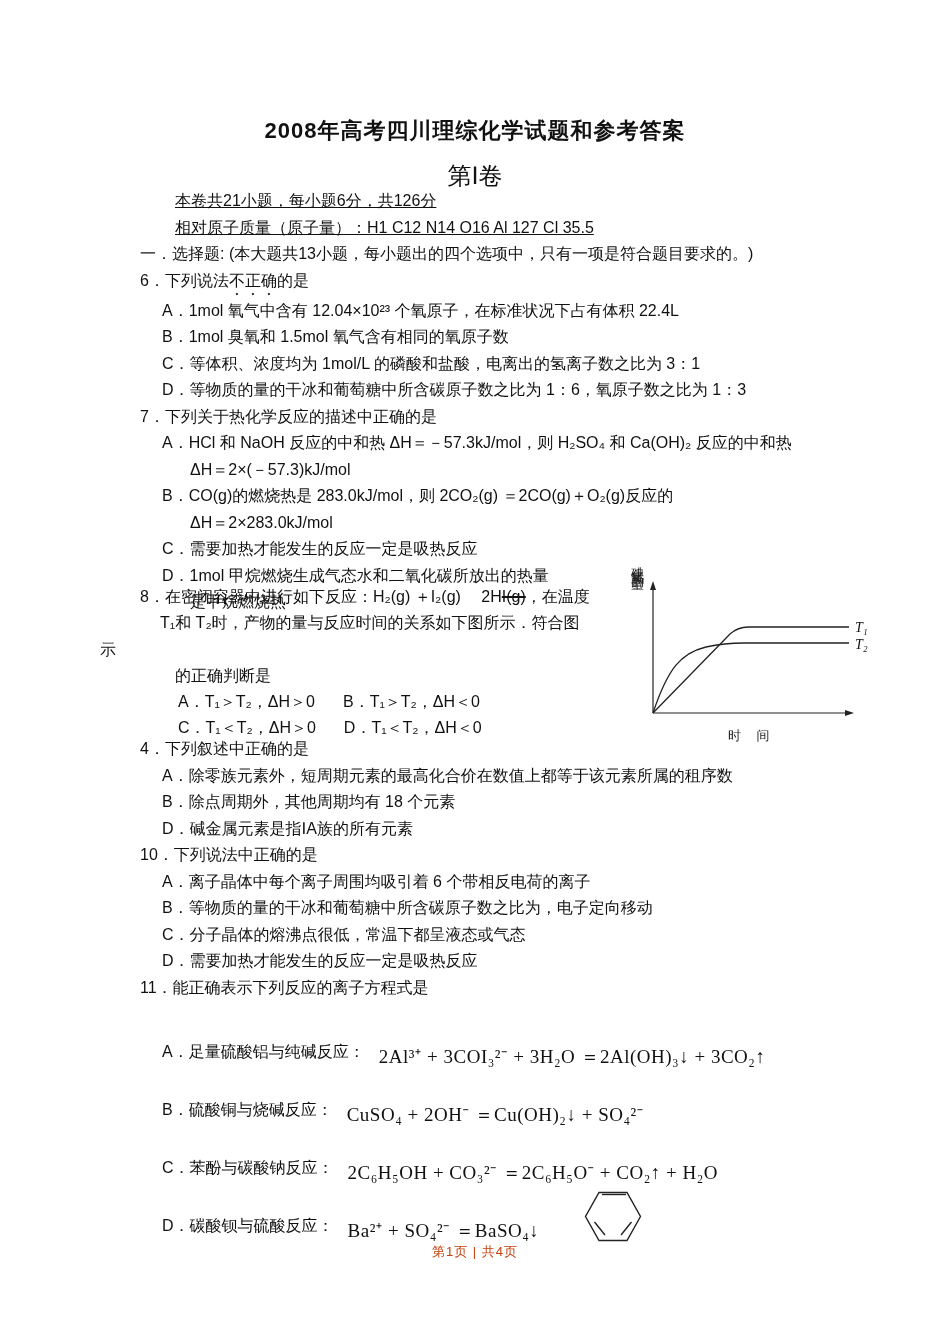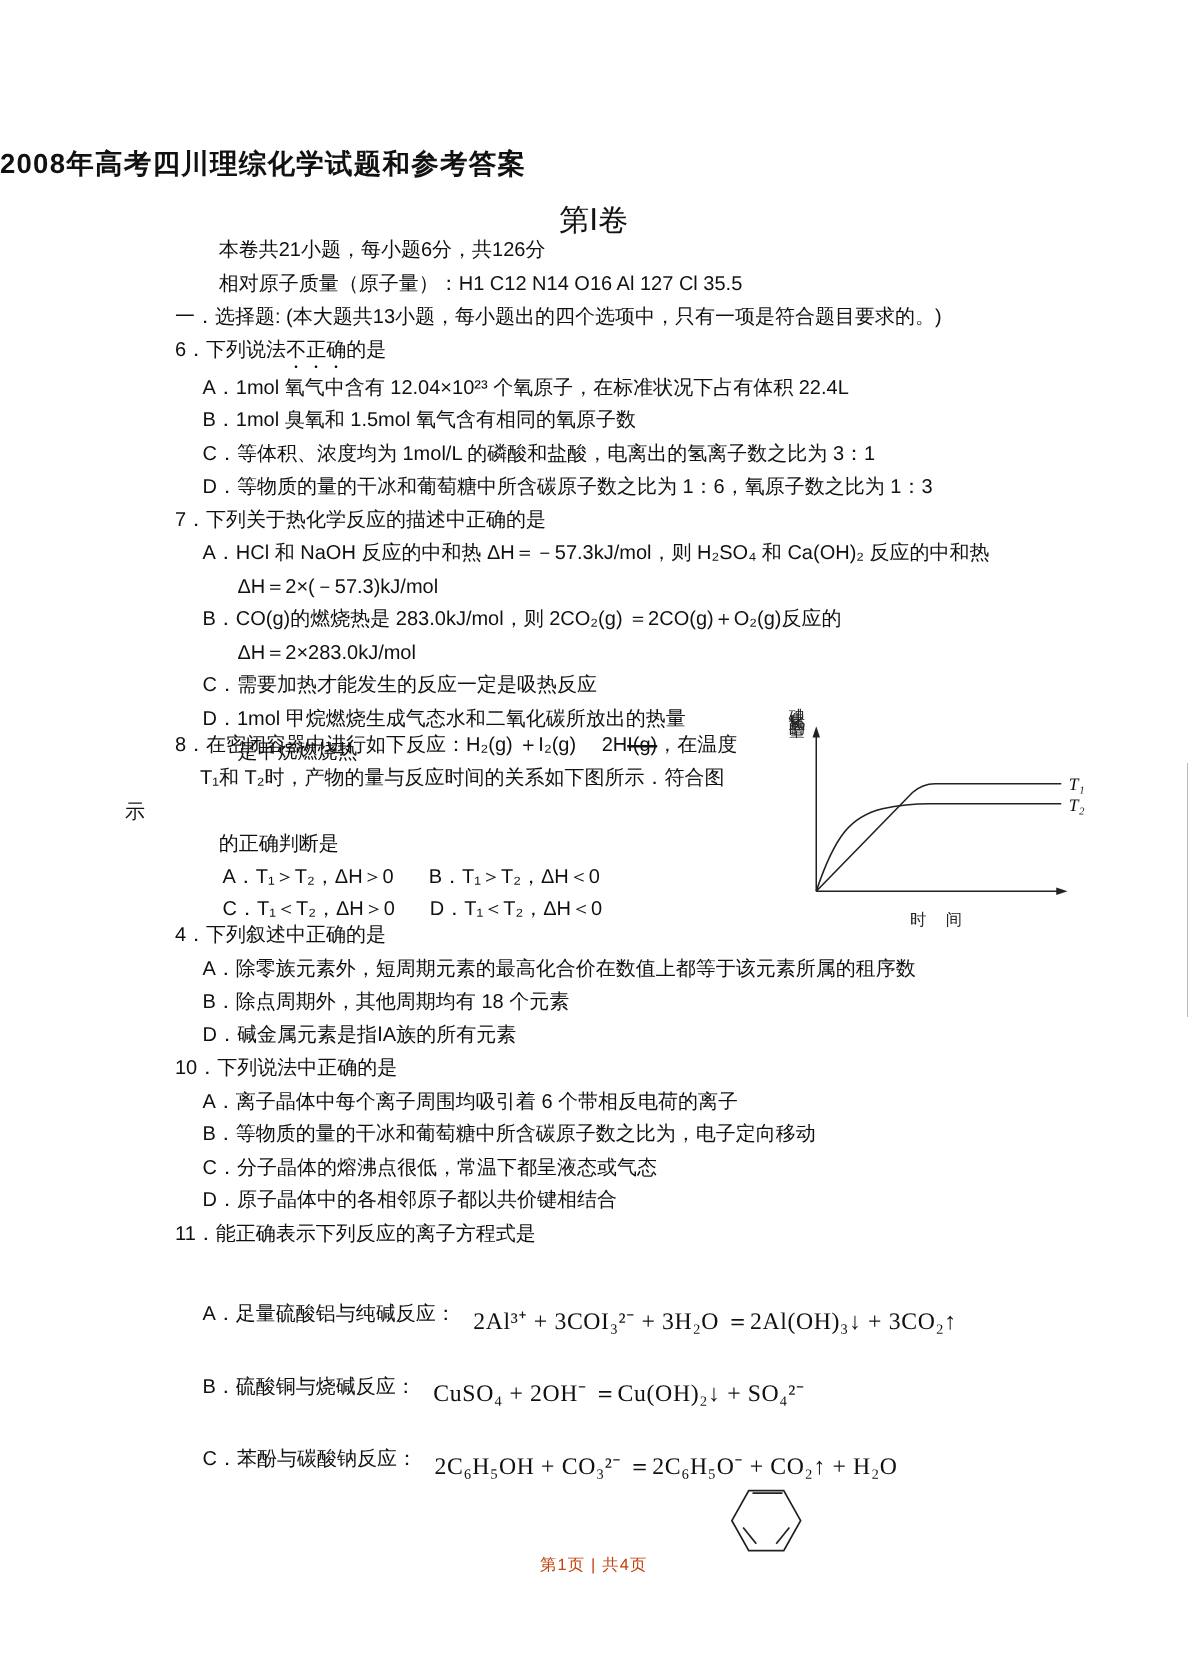--- a/index.html
+++ b/index.html
@@ -9,40 +9,41 @@
     height: 1344px;
     margin: 0 auto;
     background: #ffffff;
     font-family: "Liberation Sans", sans-serif;
     color: #111;
     overflow: hidden;
   }
   .doc-title {
     position: absolute;
     left: 0; right: 0; top: 116px;
+    text-align: center;
     font-size: 22px;
     font-weight: bold;
     letter-spacing: 1px;
   }
   .volume-title {
     position: absolute;
     left: 0; right: 0; top: 160px;
     text-align: center;
     font-size: 24px;
     font-family: "Liberation Serif", serif;
   }
   .flow { position: absolute; left: 140px; width: 700px; }
   .flow p { margin: 0; font-size: 16px; line-height: 26.5px; white-space: nowrap; }
   #block-main { top: 188px; }
   #block-q8   { top: 584px; width: 540px; }
   #block-q8 p { line-height: 26.3px; }
   #block-q9-11 { top: 736px; }
   #block-eqs  { top: 1022px; }
 
-  .ind-intro { padding-left: 35px; }
+  .ind-intro { padding-left: 35px; text-decoration: underline; }
   .ind-opt   { padding-left: 22px; }
   .ind-cont  { padding-left: 50px; }
   .ind-stem4 { padding-left: 35px; }
   .ind-opt8  { padding-left: 38px; }
   .ind-q8l2  { padding-left: 20px; }
   .outdent   { margin-left: -40px !important; }
 
   .emph {
     -webkit-text-emphasis: filled dot;
     -webkit-text-emphasis-position: under;
@@ -142,38 +143,42 @@
   <div class="flow" id="block-q9-11">
     <p>4．下列叙述中正确的是</p>
     <p class="ind-opt">A．除零族元素外，短周期元素的最高化合价在数值上都等于该元素所属的租序数</p>
     <p class="ind-opt">B．除点周期外，其他周期均有 18 个元素</p>
     <p class="ind-opt">D．碱金属元素是指ⅠA族的所有元素</p>
 
     <p>10．下列说法中正确的是</p>
     <p class="ind-opt">A．离子晶体中每个离子周围均吸引着 6 个带相反电荷的离子</p>
     <p class="ind-opt">B．等物质的量的干冰和葡萄糖中所含碳原子数之比为，电子定向移动</p>
     <p class="ind-opt">C．分子晶体的熔沸点很低，常温下都呈液态或气态</p>
-    <p class="ind-opt">D．原子晶体中的各相邻原子都以共价键相结合</p>
+    <p class="ind-opt">D．需要加热才能发生的反应一定是吸热反应</p>
 
     <p>11．能正确表示下列反应的离子方程式是</p>
   </div>
 
   <div class="flow" id="block-eqs">
     <div class="eq-row">
       <span class="eq-label">A．足量硫酸铝与纯碱反应：</span>
       <span class="eq-formula">2Al³⁺ + 3COI₃²⁻ + 3H₂O ＝2Al(OH)₃↓ + 3CO₂↑</span>
     </div>
     <div class="eq-row">
       <span class="eq-label">B．硫酸铜与烧碱反应：</span>
       <span class="eq-formula">CuSO₄ + 2OH⁻ ＝Cu(OH)₂↓ + SO₄²⁻</span>
     </div>
     <div class="eq-row">
       <span class="eq-label">C．苯酚与碳酸钠反应：</span>
       <span class="eq-formula">2C₆H₅OH + CO₃²⁻ ＝2C₆H₅O⁻ + CO₂↑ + H₂O</span>
     </div>
+    <div class="eq-row">
+      <span class="eq-label">D．碳酸钡与硫酸反应：</span>
+      <span class="eq-formula">Ba²⁺ + SO₄²⁻ ＝BaSO₄↓</span>
+    </div>
   </div>
 
   <div class="benzene-box">
     <svg width="60" height="64" viewBox="0 0 60 64">
       <path d="M30,3 L54,16.5 L54,44.5 L30,58 L6,44.5 L6,16.5 Z" transform="rotate(90 30 30.5)"></path>
       <line x1="19" y1="8.5" x2="43" y2="8.5"></line>
       <line x1="11.5" y1="36" x2="22" y2="49"></line>
       <line x1="48.5" y1="36" x2="38" y2="49"></line>
     </svg>
   </div>

